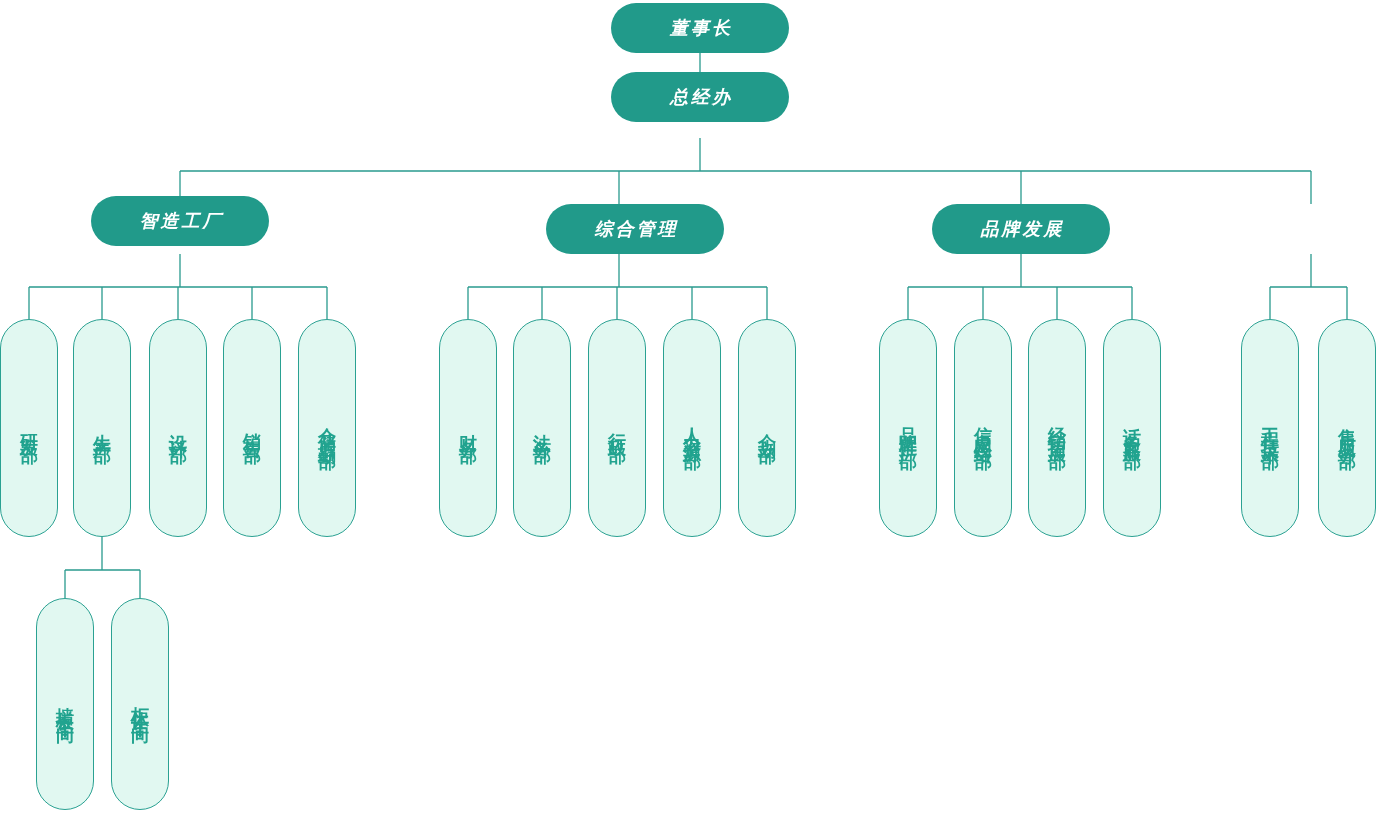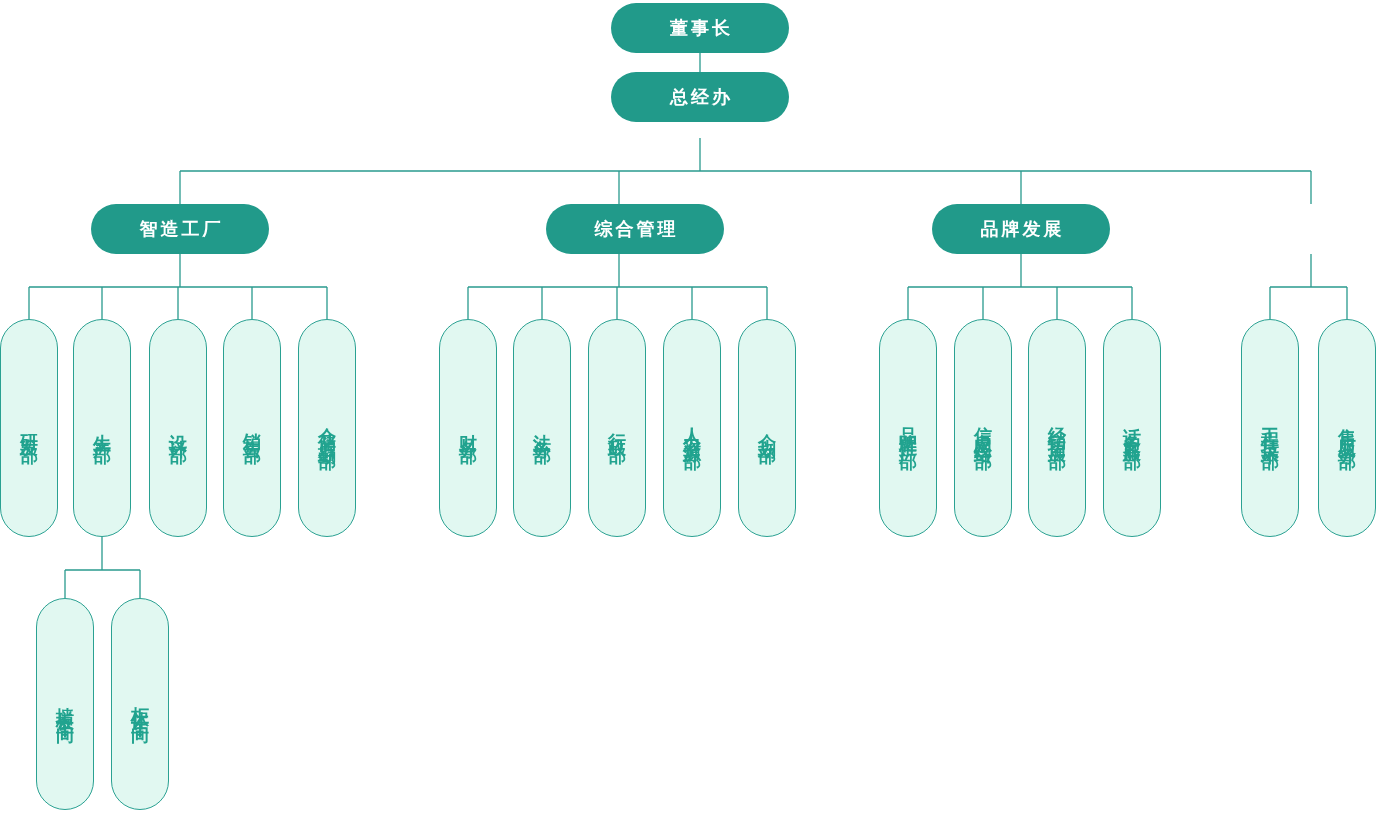--- a/index.html
+++ b/index.html
@@ -25,20 +25,21 @@
     box-sizing:border-box;
   }
   .solid{
     width:178px;height:50px;
     border-radius:25px;
     background:var(--node-fill,#219a8a);
     color:var(--node-text,#ffffff);
     font-size:18px;font-weight:bold;
     letter-spacing:3px;text-indent:3px;
     white-space:nowrap;
+    font-style:italic;
   }
   .leaf{
     width:58px;
     border-radius:29px;
     background:var(--leaf-fill,#e1f8f1);
     border:1px solid var(--leaf-border,#2aa192);
     color:var(--leaf-text,#21a38f);
     font-size:18px;font-weight:bold;
   }
   .leaf .vtext{
@@ -74,21 +75,21 @@
     "></path>
   </svg>
 
   <div class="node solid" style="left:611px;top:3px">
     <span>董事长</span>
   </div>
   <div class="node solid" style="left:611px;top:72px">
     <span>总经办</span>
   </div>
 
-  <div class="node solid" style="left:91px;top:204px">
+  <div class="node solid" style="left:91px;top:196px">
     <span>智造工厂</span>
   </div>
   <div class="node solid" style="left:546px;top:204px">
     <span>综合管理</span>
   </div>
   <div class="node solid" style="left:932px;top:204px">
     <span>品牌发展</span>
   </div>
 
   <div class="node leaf dept" style="left:0px">

